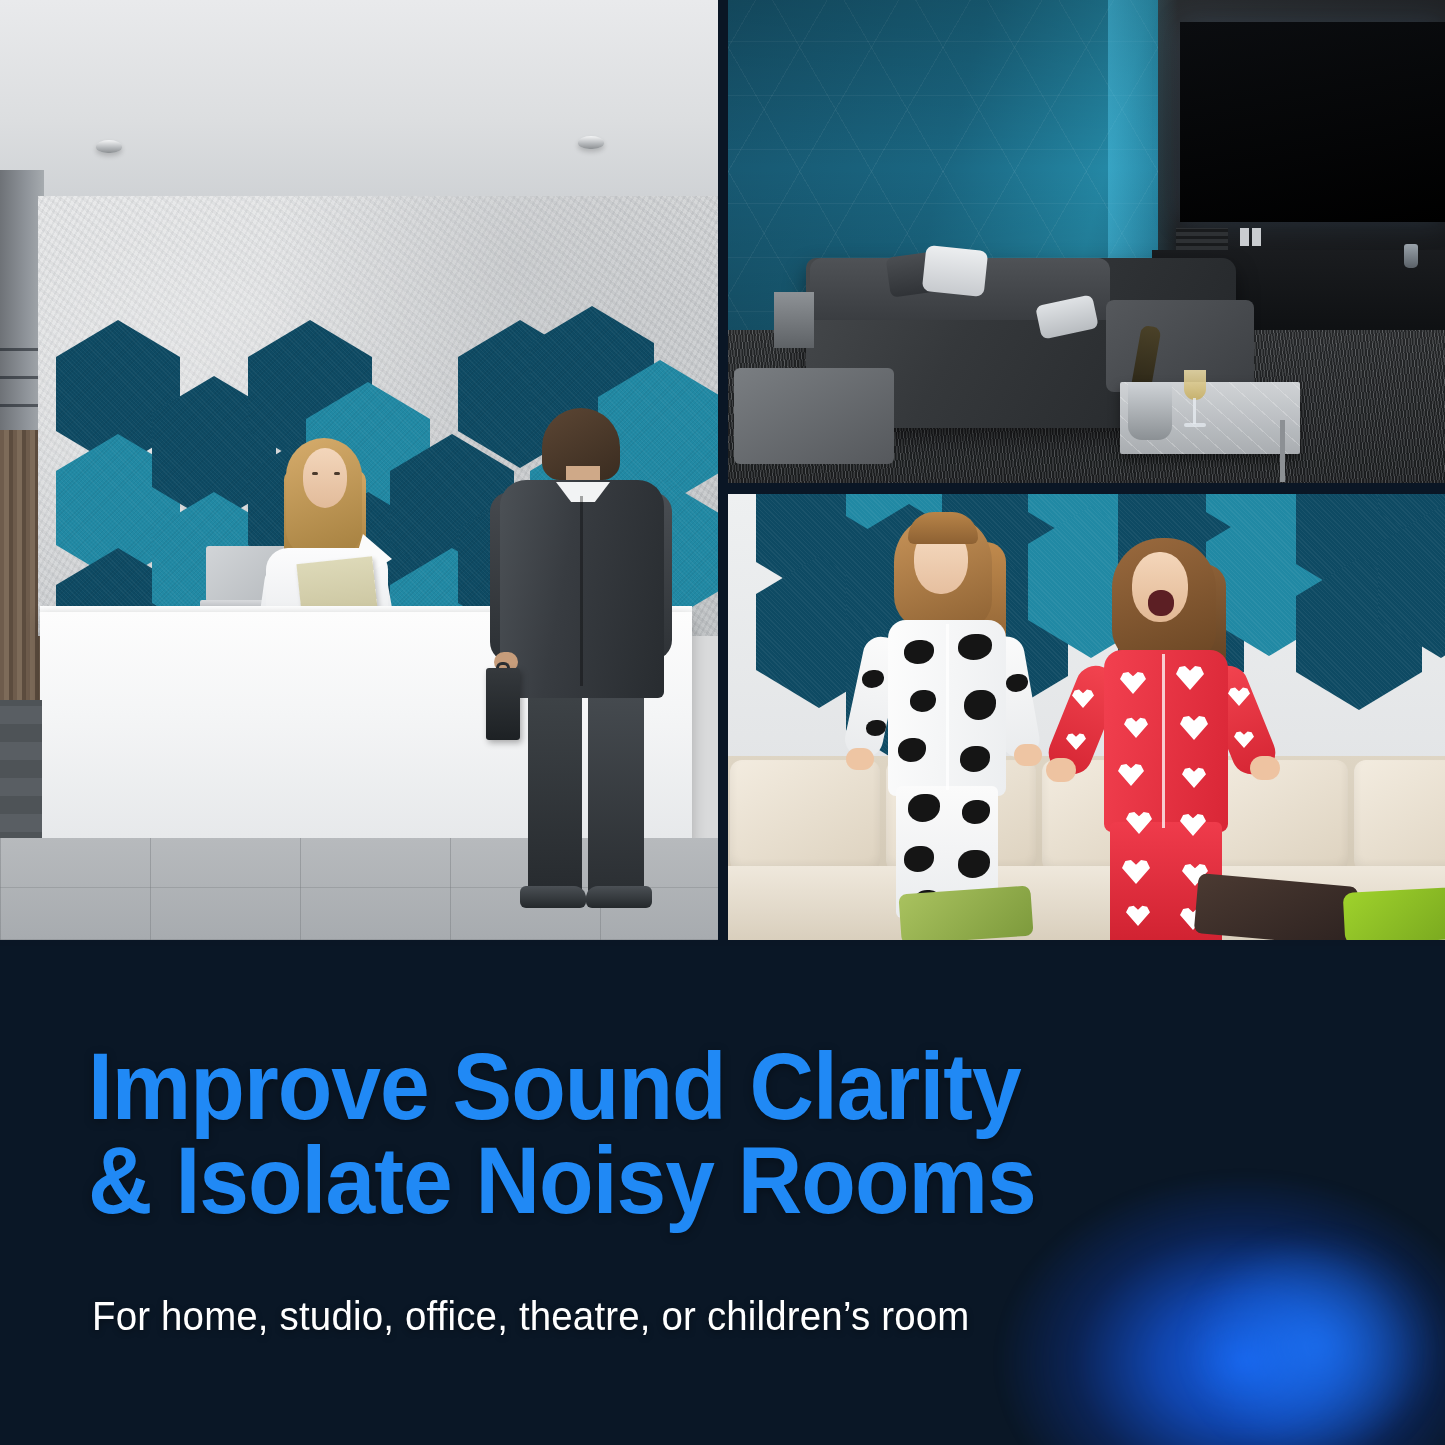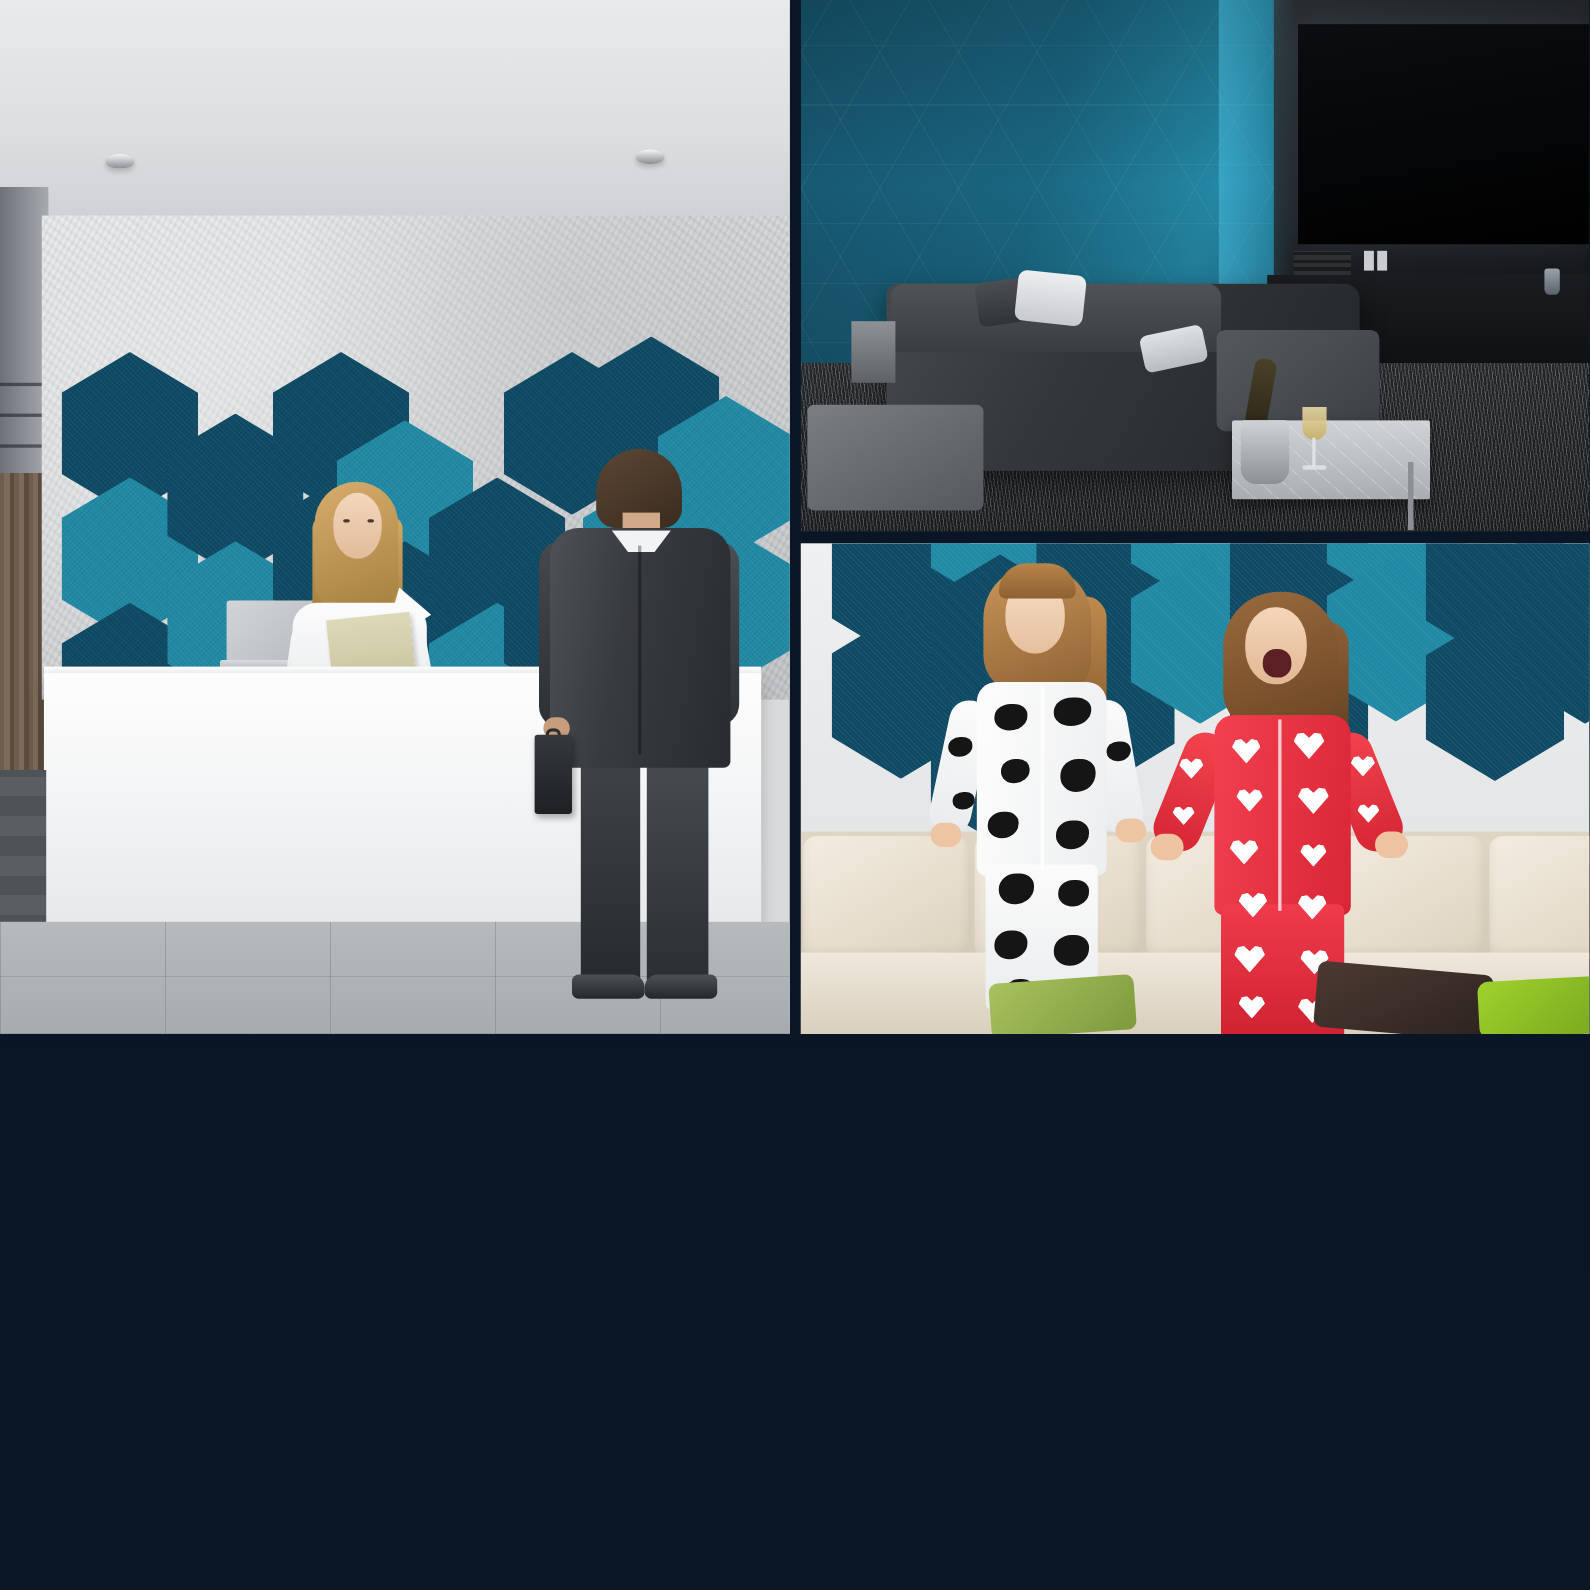--- a/index.html
+++ b/index.html
@@ -469,14 +469,23 @@
         <div class="heart" style="left:338px;top:238px;width:20px;height:18px;"></div>
         <div class="heart" style="left:506px;top:236px;width:20px;height:18px;"></div>
       </div>
 
       <div class="kd-pill-g"></div>
       <div class="kd-pill-b"></div>
       <div class="kd-pill-g2"></div>
     </div>
   </div>
 
+  <div class="banner" style="background: rgb(10, 23, 38);">
+    <div class="banner-glow"></div>
+    <div class="banner-glow2"></div>
+    <div class="banner-inner">
+      <div class="headline" style="top: 94px; color: rgb(32, 137, 245);">Improve Sound Clarity
+&amp; Isolate Noisy Rooms</div>
+      <div class="subtitle" style="color: rgb(255, 255, 255);">For home, studio, office, theatre, or children’s room</div>
+    </div>
+  </div>
 
 </div>
 
 </body></html>

